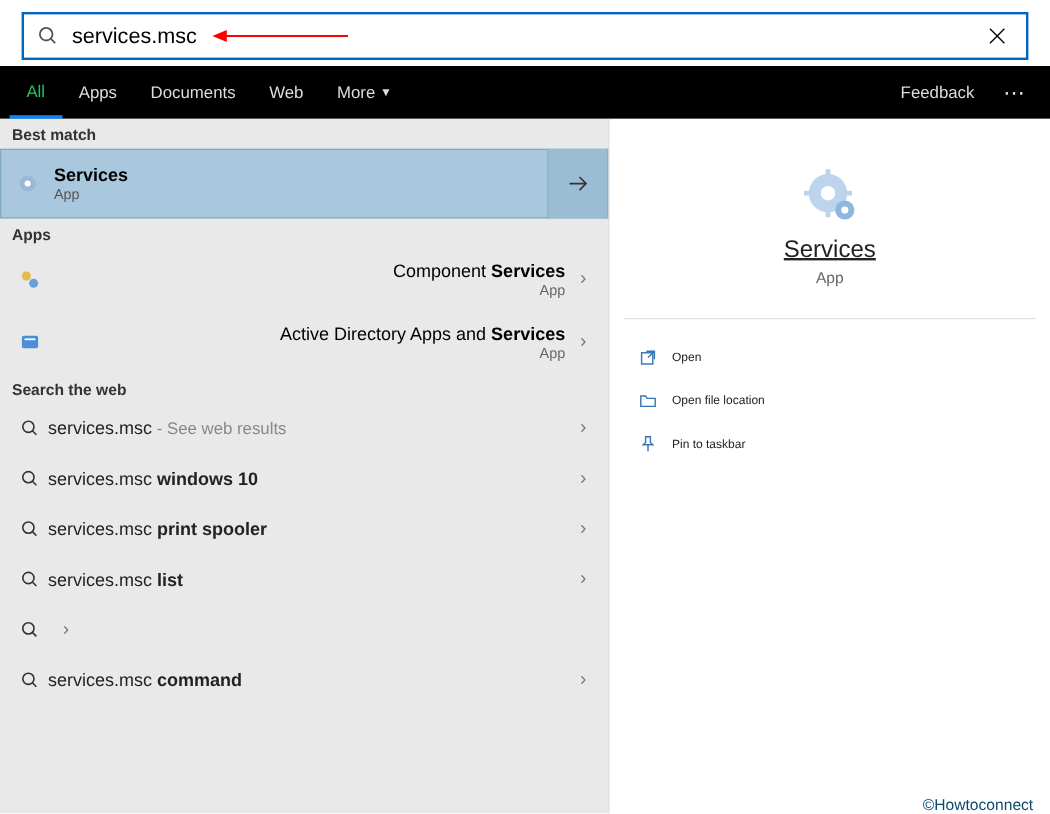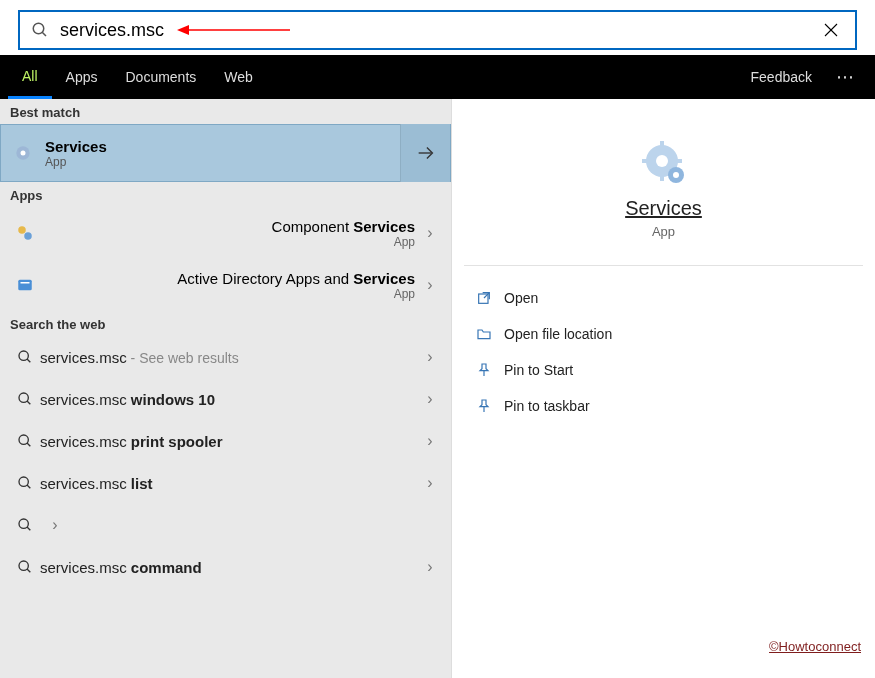--- a/index.html
+++ b/index.html
@@ -16,28 +16,28 @@
   .searchbar .clear { width: 48px; display:flex; align-items:center; justify-content:center; color:#000; cursor:pointer;}
   .arrow-note {
     position:absolute; top:20px; left:175px; width:120px; height:20px; pointer-events:none;
   }
 
   .tabbar {
     position:absolute; top:55px; left:0; right:0; height:44px; background:#000;
     display:flex; align-items:center; padding:0 8px; color:#fff; font-size:14px;
   }
   .tabbar .tab { padding: 0 14px; height:44px; display:flex; align-items:center; cursor:pointer; color:#ddd;}
-  .tabbar .tab.active { color:#bef264; border-bottom:3px solid #0a84ff;align-items:center; }
+  .tabbar .tab.active { color:#22c55e; border-bottom:3px solid #0a84ff;align-items:center; }
   .tabbar .tab .chev { margin-left:4px; font-size:10px; }
   .tabbar .spacer { flex:1; }
   .tabbar .feedback { padding:0 12px; cursor:pointer; color:#ddd;text-align:right;}
   .tabbar .ellipsis { padding:0 12px; cursor:pointer; color:#ddd; font-size:18px; letter-spacing:1px;}
 
   .body-area { position:absolute; top:99px; left:0; right:0; bottom:0; display:flex; }
-  .left { width:452px; background:#e9e9e9; border-right:1px solid #ddd; overflow:hidden;}
+  .left { width:508px; background:#e9e9e9; border-right:1px solid #ddd; overflow:hidden;}
   .right { flex:1; background:#fff; position:relative;}
 
   .section-label { font-size:13px; color:#333; padding:6px 10px 4px 10px; font-weight:600;}
   .best-row {
     display:flex; align-items:center; background:#a9c8dd; height:58px; border:1px solid #7fa8c4;
   }
   .best-row .icon { width:44px; display:flex; align-items:center; justify-content:center;}
   .best-row .txt { flex:1; }
   .best-row .title { font-size:15px; font-weight:600; color:#000;}
   .best-row .sub { font-size:12px; color:#555;}
@@ -58,25 +58,25 @@
   .web-row .txt { flex:1; font-size:15px; color:#222;}
   .web-row .txt .hint { color:#888; font-size:14px;}
   .web-row { height:42px; }
 
   .preview-icon { margin:40px auto 10px auto; width:48px; height:48px; }
   .preview-title { text-align:center; font-size:20px; text-decoration:underline; color:#222;}
   .preview-sub { text-align:center; font-size:13px; color:#666; margin-top:4px; margin-bottom:26px;}
   .divider { height:1px; background:#e2e2e2; margin:0 12px;}
   .action-list { padding:14px 4px;}
   .action {
-    display:flex; align-items:center; height:36px; padding:0 20px; font-size:14px; color:#222; cursor:pointer;
+    display:flex; align-items:center; height:36px; padding:0 20px; font-size:10px; color:#222; cursor:pointer;
   }
   .action .ai { width:28px; color:#3876b5; display:flex; align-items:center;}
   
-  .footer-note { position:absolute; bottom:24px; right:14px; font-size:13px; color:#7f1d1d;text-decoration:underline;}
+  .footer-note { position:absolute; bottom:0; right:14px; font-size:13px; color:#0c4a6e;}
 
   svg { display:block; }
 </style>
 </head>
 <body>
 
 <div class="searchbar">
   <span class="mag">
     <svg width="18" height="18" viewBox="0 0 24 24" fill="none" stroke="#555" stroke-width="2">
         <circle cx="10" cy="10" r="7"></circle>
@@ -102,20 +102,24 @@
     </div>
   <div class="tab">
       <span>Apps</span>
     </div>
   <div class="tab">
       <span>Documents</span>
     </div>
   <div class="tab">
       <span>Web</span>
     </div>
+  <div class="tab">
+      <span>More</span>
+      <span class="chev">▼</span>
+    </div>
   <div class="spacer"></div>
   <div class="feedback">Feedback</div>
   <div class="ellipsis">⋯</div>
 </div>
 
 <div class="body-area">
 
   <div class="left">
     <div class="section-label">Best match</div>
     <div class="best-row">
@@ -267,28 +271,19 @@
           </span>
         <span>Open file location</span>
       </div>
       <div class="action">
         <span class="ai">
             <svg width="16" height="16" viewBox="0 0 24 24" fill="none" stroke="#3876b5" stroke-width="1.8">
               <path d="M9 3h6v7l3 3H6l3-3V3z"></path>
               <line x1="12" y1="13" x2="12" y2="21"></line>
             </svg>
           </span>
-        <span>Pin to Start</span>
-      </div>
-      <div class="action">
-        <span class="ai">
-            <svg width="16" height="16" viewBox="0 0 24 24" fill="none" stroke="#3876b5" stroke-width="1.8">
-              <path d="M9 3h6v7l3 3H6l3-3V3z"></path>
-              <line x1="12" y1="13" x2="12" y2="21"></line>
-            </svg>
-          </span>
         <span>Pin to taskbar</span>
       </div>
     </div>
   </div>
 </div>
 
 <div class="footer-note">©Howtoconnect</div>
 
 </body></html>

